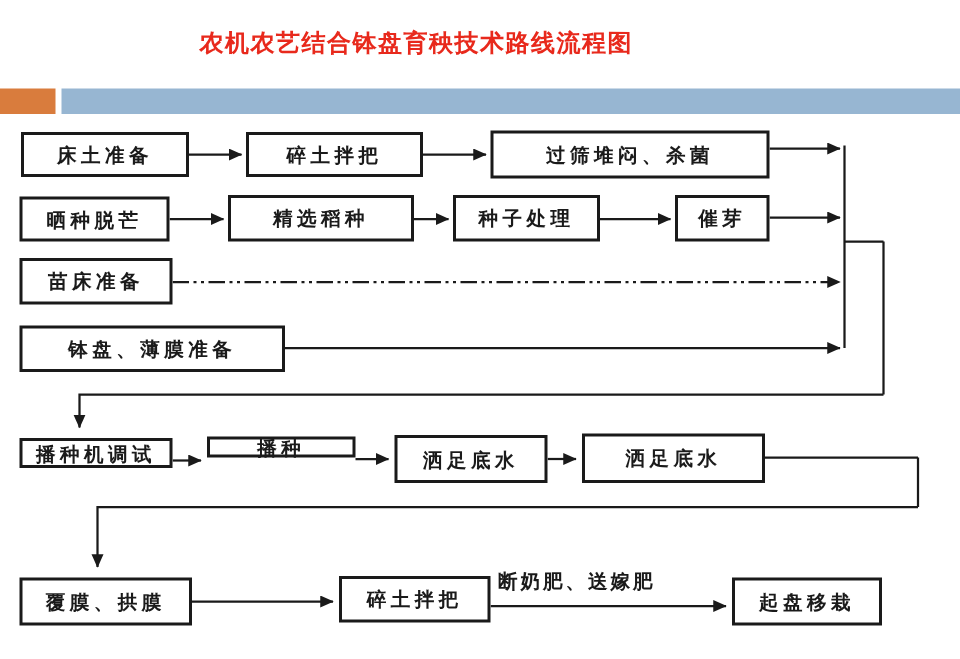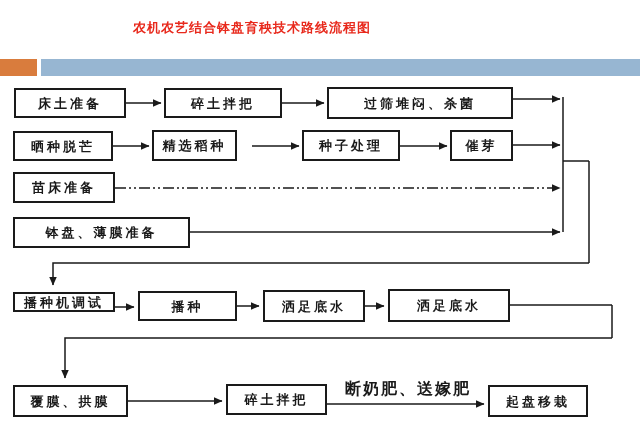--- a/index.html
+++ b/index.html
@@ -6,21 +6,21 @@
   #slide{
     position:relative;
     width:640px;height:439px;
     background:#ffffff;
     overflow:hidden;
     font-family:"Liberation Serif","DejaVu Serif",serif;
   }
   #slide-title{
     position:absolute;left:133px;top:19px;width:340px;
     color:#e8291c;
-    font-size:13px;font-weight:bold;
+    font-size:16px;font-weight:bold;
     letter-spacing:1px;
     white-space:nowrap;
   }
   .bar{position:absolute;top:59px;height:17px;}
   #bar-orange{left:0;width:37px;background:#d97c3d;}
   #bar-blue{left:41px;width:599px;background:#97b6d2;}
   #connector-layer{position:absolute;left:0;top:0;width:640px;height:439px;}
   #connector-layer line, #connector-layer polyline{
     stroke:#1a1a1a;stroke-width:1.5;fill:none;
   }
@@ -31,22 +31,22 @@
     display:flex;align-items:center;justify-content:center;
     font-size:13px;font-weight:bold;
     color:#1a1a1a;
     letter-spacing:3px;
     text-align:center;
     line-height:15px;
     box-sizing:border-box;
   }
   #edge-label-fertilizer{
     position:absolute;left:332px;top:379px;width:152px;
-    font-size:16px;font-weight:bold;color:#1a1a1a;
-    letter-spacing:2px;text-align:center;white-space:nowrap;
+    font-size:13px;font-weight:bold;color:#1a1a1a;
+    letter-spacing:2px;white-space:nowrap;
   }
 </style>
 </head>
 <body>
 
 <div id="slide">
 
   <div id="slide-title">农机农艺结合钵盘育秧技术路线流程图</div>
 
   <div id="bar-orange" class="bar"></div>
@@ -87,30 +87,30 @@
 
     <line x1="128" y1="401" x2="222" y2="401" marker-end="url(#arr)"></line>
     <line x1="327" y1="404" x2="484" y2="404" marker-end="url(#arr)"></line>
   </svg>
 
   <div class="node" style="left:14px;top:88px;width:112px;height:30px;font-family:Liberation Serif, serif;">床土准备</div>
   <div class="node" style="left:164px;top:88px;width:118px;height:30px;">碎土拌把</div>
   <div class="node" style="left:327px;top:87px;width:186px;height:32px;">过筛堆闷、杀菌</div>
 
   <div class="node" style="left:13px;top:131px;width:100px;height:30px;">晒种脱芒</div>
-  <div class="node" style="left:152px;top:130px;width:85px;height:31px;text-align:right;">精选稻种</div>
+  <div class="node" style="left:152px;top:130px;width:124px;height:31px;text-align:right;">精选稻种</div>
   <div class="node" style="left:302px;top:130px;width:98px;height:31px;">种子处理</div>
   <div class="node" style="left:450px;top:130px;width:63px;height:31px;">催芽</div>
 
   <div class="node" style="left:13px;top:172px;width:102px;height:31px;">苗床准备</div>
 
   <div class="node" style="left:13px;top:217px;width:177px;height:31px;">钵盘、薄膜准备</div>
 
   <div class="node" style="left:13px;top:292px;width:102px;height:20px;padding:0 9px;">播种机调试</div>
-  <div class="node" style="left:138px;top:291px;width:99px;height:30px;font-family:Liberation Serif, serif;">播种</div>
+  <div class="node" style="left:138px;top:291px;width:99px;height:14px;font-family:Liberation Serif, serif;">播种</div>
   <div class="node" style="left:263px;top:290px;width:102px;height:32px;">洒足底水</div>
   <div class="node" style="left:388px;top:289px;width:122px;height:33px;">洒足底水</div>
 
   <div class="node" style="left:13px;top:385px;width:115px;height:32px;">覆膜、拱膜</div>
   <div class="node" style="left:226px;top:384px;width:101px;height:31px;">碎土拌把</div>
   <div class="node" style="left:488px;top:385px;width:100px;height:32px;">起盘移栽</div>
 
   <div id="edge-label-fertilizer">断奶肥、送嫁肥</div>
 
 </div>

